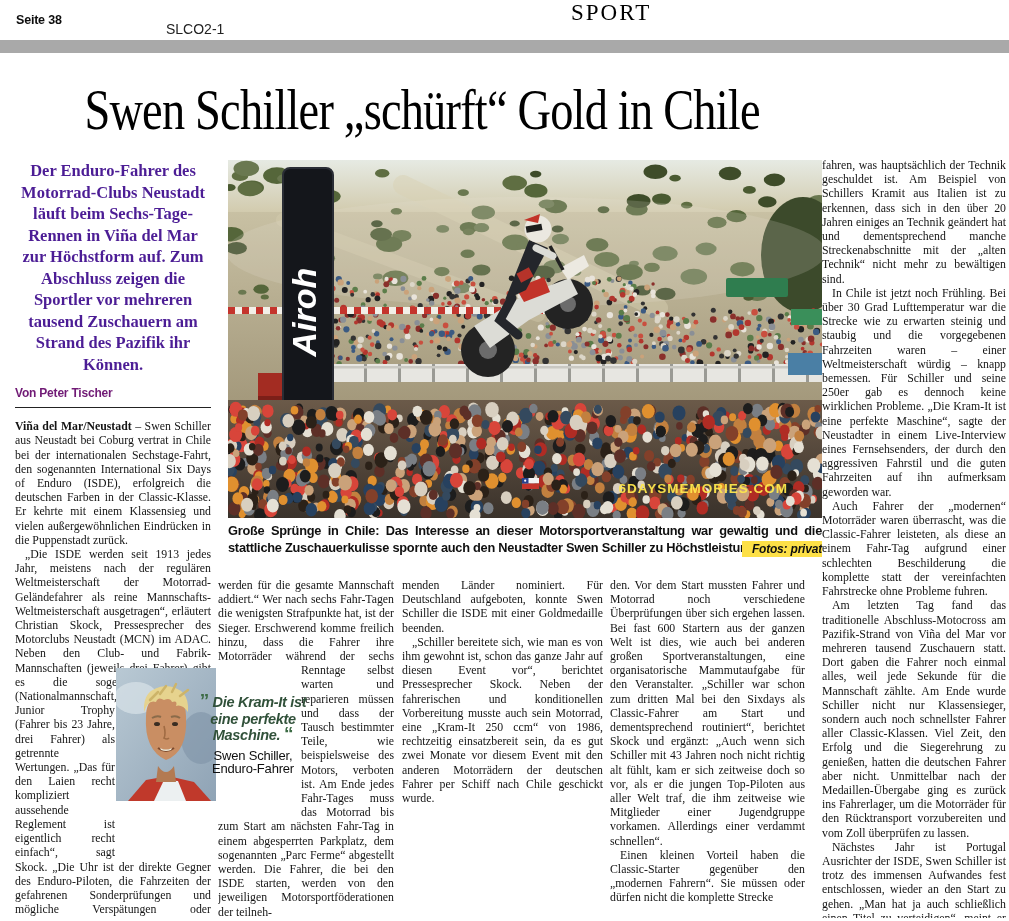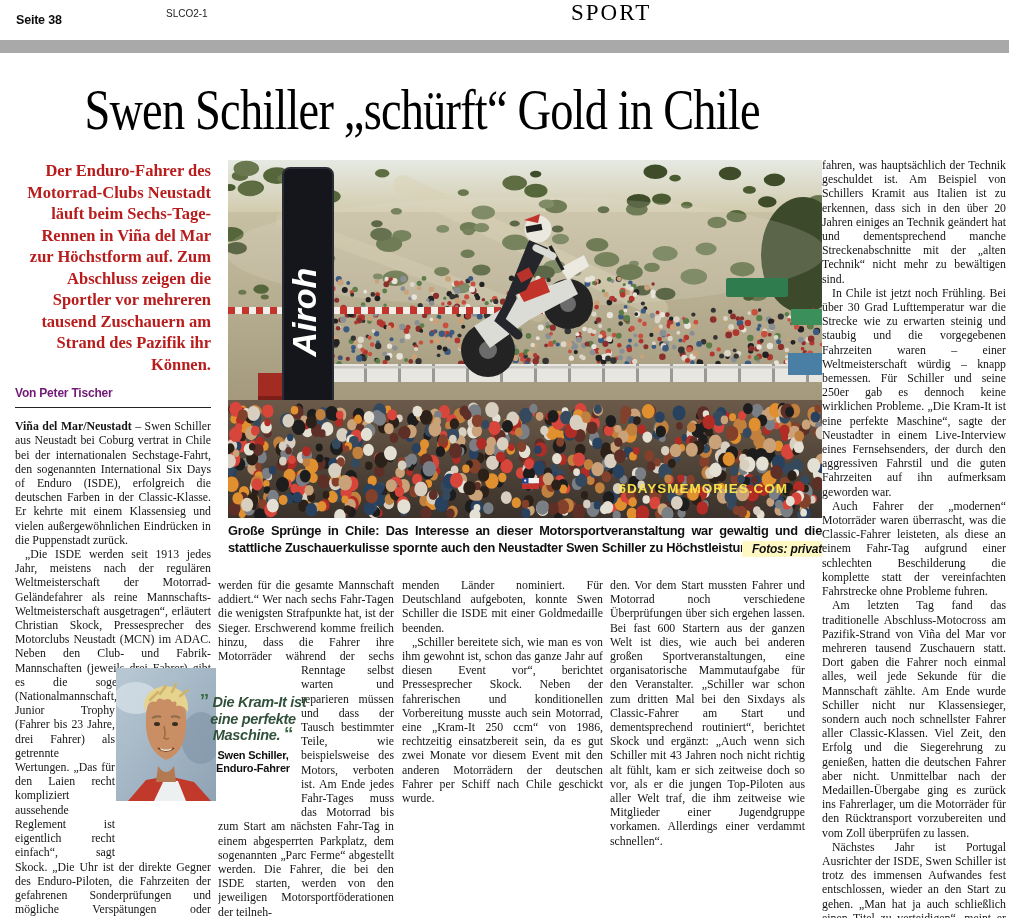--- a/index.html
+++ b/index.html
@@ -4,65 +4,65 @@
 <style>
   html,body{margin:0;padding:0;}
   body{
     width:1009px;height:921px;position:relative;overflow:hidden;
     background:#ffffff;color:#1a1a1a;
     font-family:"Liberation Serif", serif;
   }
   
   .hdr-page{position:absolute;left:16px;top:13px;font-family:"Liberation Sans",sans-serif;
     font-weight:bold;font-size:12.5px;color:#0d0d0d;letter-spacing:-0.2px;}
-  .hdr-code{position:absolute;left:166px;top:8px;font-family:"Liberation Sans",sans-serif;
-    font-size:10px;color:#222;}
+  .hdr-code{position:absolute;left:166px;top:21px;font-family:"Liberation Sans",sans-serif;
+    font-size:14px;color:#222;}
   .hdr-section{position:absolute;left:571px;top:0px;font-family:"Liberation Serif",serif;
     font-size:23px;letter-spacing:2px;color:#000;}
   .hdr-bar{position:absolute;left:0;top:40px;width:1009px;height:13px;background:#a9a9a9;}
   
   .headline{position:absolute;left:0;top:76px;width:812px;text-align:center;white-space:nowrap;}
   .headline span{display:inline-block;transform:scaleX(0.80);transform-origin:center;
     font-size:58px;color:#000;letter-spacing:-1px;}
   
   .col{position:absolute;overflow:hidden;}
   #col1{left:15px;top:160px;width:196px;height:758px;}
   #col2{left:218px;top:578px;width:176px;height:340px;}
   #col3{left:402px;top:578px;width:201px;height:340px;}
   #col4{left:610px;top:578px;width:195px;height:340px;}
   #col5{left:822px;top:158px;width:184px;height:760px;}
   .bodytext{font-size:11.8px;line-height:14.2px;text-align:justify;color:#141414;}
   .bodytext p{margin:0;}
   .indent{text-indent:10px;}
   .dateline{font-weight:bold;}
-  .lead{font-size:16.5px;line-height:21.5px;font-weight:bold;color:#b91c1c;text-align:right;}
+  .lead{font-size:16.5px;line-height:21.5px;font-weight:bold;color:#4c1d95;text-align:center;}
   .byline{font-family:"Liberation Sans",sans-serif;font-size:12px;font-weight:bold;
     letter-spacing:-0.2px;color:#701a75;border-bottom:1.5px solid #222;
     padding:11px 0 7px 0;margin-bottom:11px;text-align:left;}
   .spacer-r{float:right;width:97px;height:142px;margin:2px -8px 3px 7px;}
   .spacer-l{float:left;width:98px;height:148px;margin:2px 7px 3px -22px;}
   
   .photo{position:absolute;left:228px;top:160px;width:594px;height:358px;background:#b3aa8c;}
   .photo svg{display:block;}
   
   .caption{position:absolute;left:228px;top:523px;width:594px;min-height:34px;
     font-family:"Liberation Sans",sans-serif;font-size:12.8px;font-weight:bold;
     line-height:16.5px;color:#0f0f0f;letter-spacing:-0.25px;text-align:justify;}
   .caption .cap-text{display:block;padding-right:0;}
   .credit{position:absolute;right:0;bottom:0;font-style:italic;font-size:12px;
-    font-weight:bold;letter-spacing:-0.2px;background:#fef9c3;padding-left:10px;}
+    font-weight:bold;letter-spacing:-0.2px;background:#fde047;padding-left:10px;}
   
   .portrait{position:absolute;left:116px;top:668px;width:100px;height:133px;}
   
   .pullquote{position:absolute;left:192px;top:694px;width:122px;text-align:center;
     font-family:"Liberation Sans",sans-serif;}
   .pq-text{font-style:italic;font-weight:bold;font-size:14.5px;line-height:16.5px;
     color:#31513a;letter-spacing:-0.3px;}
   .pq-mark{color:#3c6b45;font-size:19px;font-style:normal;line-height:10px;}
-  .pq-att{margin-top:5px;font-size:11px;font-weight:bold;color:#0f0f0f;line-height:13px;
+  .pq-att{margin-top:5px;font-size:13px;font-weight:normal;color:#0f0f0f;line-height:13px;
     letter-spacing:-0.2px;}
 </style>
 </head>
 <body>
 
 <div class="hdr-page">Seite 38</div>
 <div class="hdr-code">SLCO2-1</div>
 <div class="hdr-section">SPORT</div>
 <div class="hdr-bar"></div>
 
@@ -79,20 +79,21 @@
   <p><span>werden für die gesamte Mannschaft addiert.“ Wer nach sechs Fahr-Tagen die wenigsten Strafpunkte hat, ist der Sieger. Erschwerend komme freilich hinzu, dass die Fahrer ihre Motorräder während der sechs Renntage</span><span class="spacer-l"></span> <span>selbst warten und reparieren müssen und dass der Tausch bestimmter Teile, wie beispielsweise des Motors, verboten ist. Am Ende jedes Fahr-Tages muss das Motorrad bis</span> <span>zum Start am nächsten Fahr-Tag in einem abgesperrten Parkplatz, dem sogenannten „Parc Ferme“ abgestellt werden. Die Fahrer, die bei den ISDE starten, werden von den jeweiligen Motorsportföderationen der teilneh-</span></p>
 </div>
 
 <div class="col bodytext" id="col3">
   <p>menden Länder nominiert. Für Deutschland aufgeboten, konnte Swen Schiller die ISDE mit einer Goldmedaille beenden.</p>
   <p class="indent">„Schiller bereitete sich, wie man es von ihm gewohnt ist, schon das ganze Jahr auf diesen Event vor“, berichtet Pressesprecher Skock. Neben der fahrerischen und konditionellen Vorbereitung musste auch sein Motorrad, eine „Kram-It 250 ccm“ von 1986, rechtzeitig einsatzbereit sein, da es gut zwei Monate vor diesem Event mit den anderen Motorrädern der deutschen Fahrer per Schiff nach Chile geschickt wurde.</p>
 </div>
 
 <div class="col bodytext" id="col4">
   <p>den. Vor dem Start mussten Fahrer und Motorrad noch verschiedene Überprüfungen über sich ergehen lassen. Bei fast 600 Startern aus der ganzen Welt ist dies, wie auch bei anderen großen Sportveranstaltungen, eine organisatorische Mammutaufgabe für den Veranstalter. „Schiller war schon zum dritten Mal bei den Sixdays als Classic-Fahrer am Start und dementsprechend routiniert“, berichtet Skock und ergänzt: „Auch wenn sich Schiller mit 43 Jahren noch nicht richtig alt fühlt, kam er sich zeitweise doch so vor, als er die jungen Top-Piloten aus aller Welt traf, die ihm zeitweise wie Mitglieder einer Jugendgruppe vorkamen. Allerdings einer verdammt schnellen“.</p>
+  <p class="indent">Einen kleinen Vorteil haben die Classic-Starter gegenüber den „modernen Fahrern“. Sie müssen oder dürfen nicht die komplette Strecke</p>
 </div>
 
 <div class="col bodytext" id="col5">
   <p>fahren, was hauptsächlich der Technik geschuldet ist. Am Beispiel von Schillers Kramit aus Italien ist zu erkennen, dass sich in den über 20 Jahren einiges an Technik geändert hat und dementsprechend manche Streckenabschnitte mit der „alten Technik“ nicht mehr zu bewältigen sind.</p>
   <p class="indent">In Chile ist jetzt noch Frühling. Bei über 30 Grad Lufttemperatur war die Strecke wie zu erwarten steinig und staubig und die vorgegebenen Fahrzeiten waren – einer Weltmeisterschaft würdig – knapp bemessen. Für Schiller und seine 250er gab es dennoch keine wirklichen Probleme. „Die Kram-It ist eine perfekte Maschine“, sagte der Neustadter in einem Live-Interview eines Fernsehsenders, der durch den aggressiven Fahrstil und die guten Fahrzeiten auf ihn aufmerksam geworden war.</p>
   <p class="indent">Auch Fahrer der „modernen“ Motorräder waren überrascht, was die Classic-Fahrer leisteten, als diese an einem Fahr-Tag aufgrund einer schlechten Beschilderung die komplette statt der vereinfachten Fahrstrecke ohne Probleme fuhren.</p>
   <p class="indent">Am letzten Tag fand das traditionelle Abschluss-Motocross am Pazifik-Strand von Viña del Mar vor mehreren tausend Zuschauern statt. Dort gaben die Fahrer noch einmal alles, weil jede Sekunde für die Mannschaft zählte. Am Ende wurde Schiller nicht nur Klassensieger, sondern auch noch schnellster Fahrer aller Classic-Klassen. Viel Zeit, den Erfolg und die Siegerehrung zu genießen, hatten die deutschen Fahrer aber nicht. Unmittelbar nach der Medaillen-Übergabe ging es zurück ins Fahrerlager, um die Motorräder für den Rücktransport vorzubereiten und vom Zoll überprüfen zu lassen.</p>
   <p class="indent">Nächstes Jahr ist Portugal Ausrichter der ISDE, Swen Schiller ist trotz des immensen Aufwandes fest entschlossen, wieder an den Start zu gehen. „Man hat ja auch schließlich einen Titel zu verteidigen“, meint er mit einem verschmitzten Lächeln in seiner „Ur-Neustadter Art“.</p>
 </div>
 

